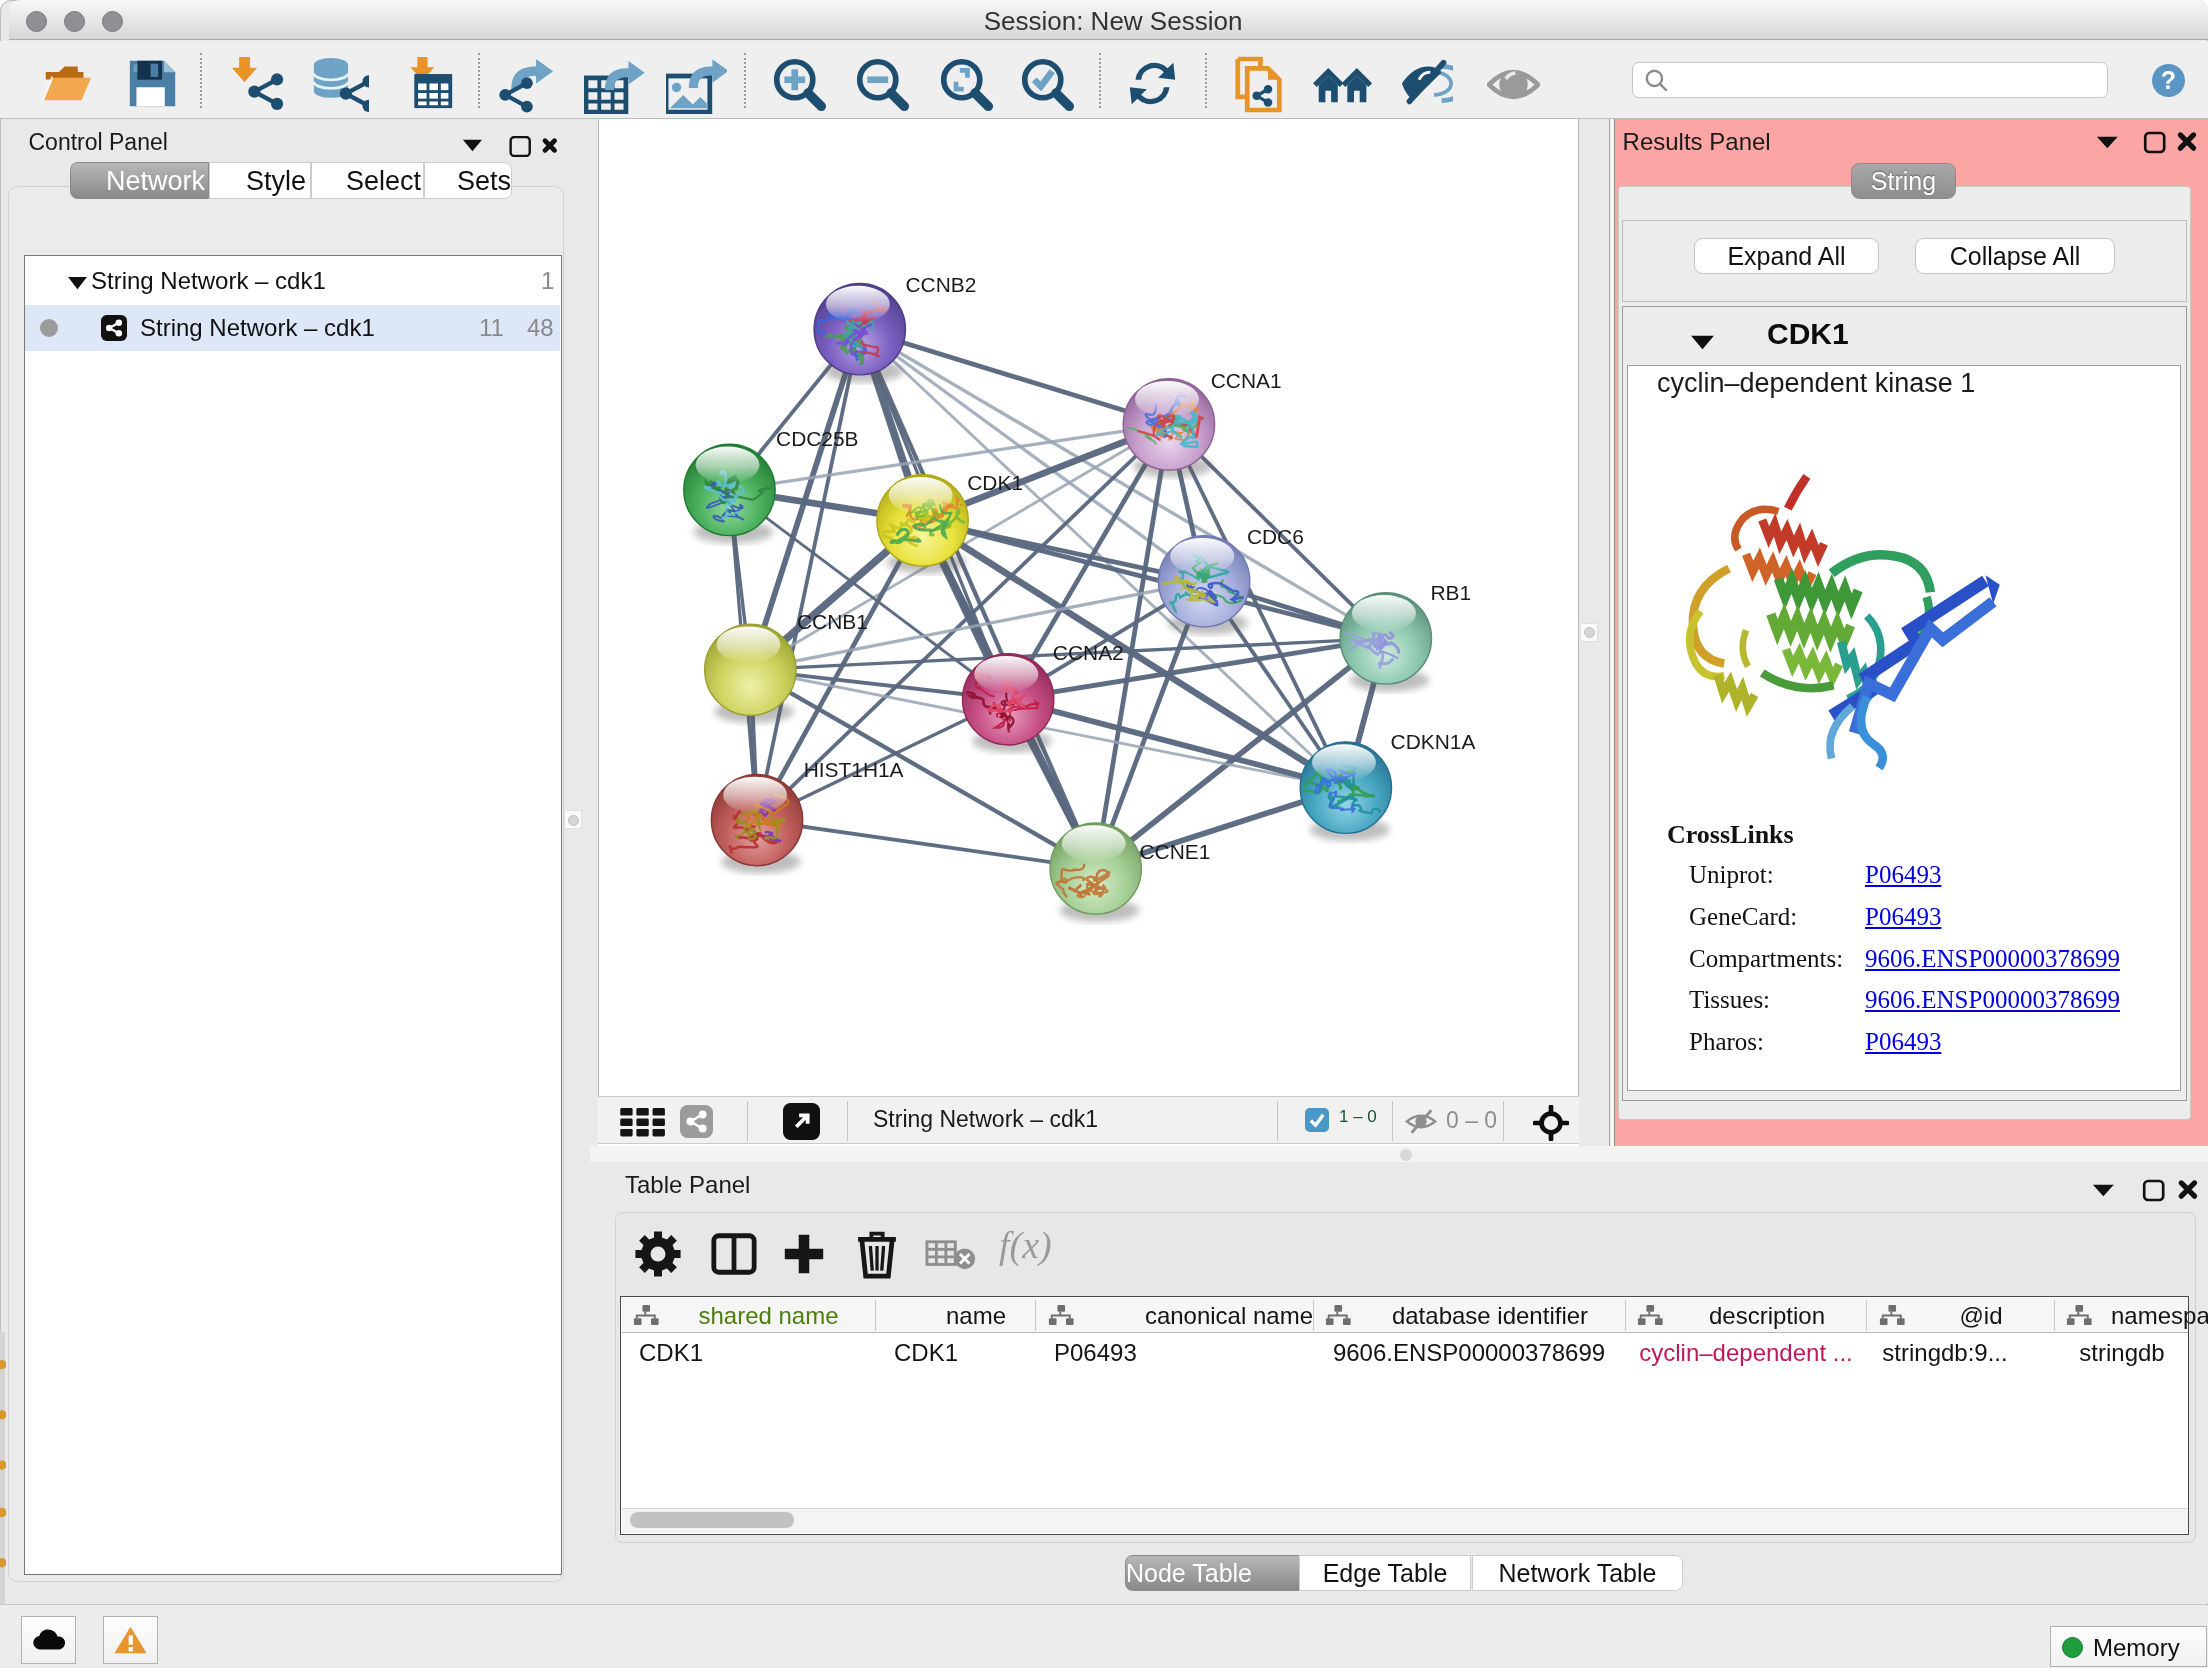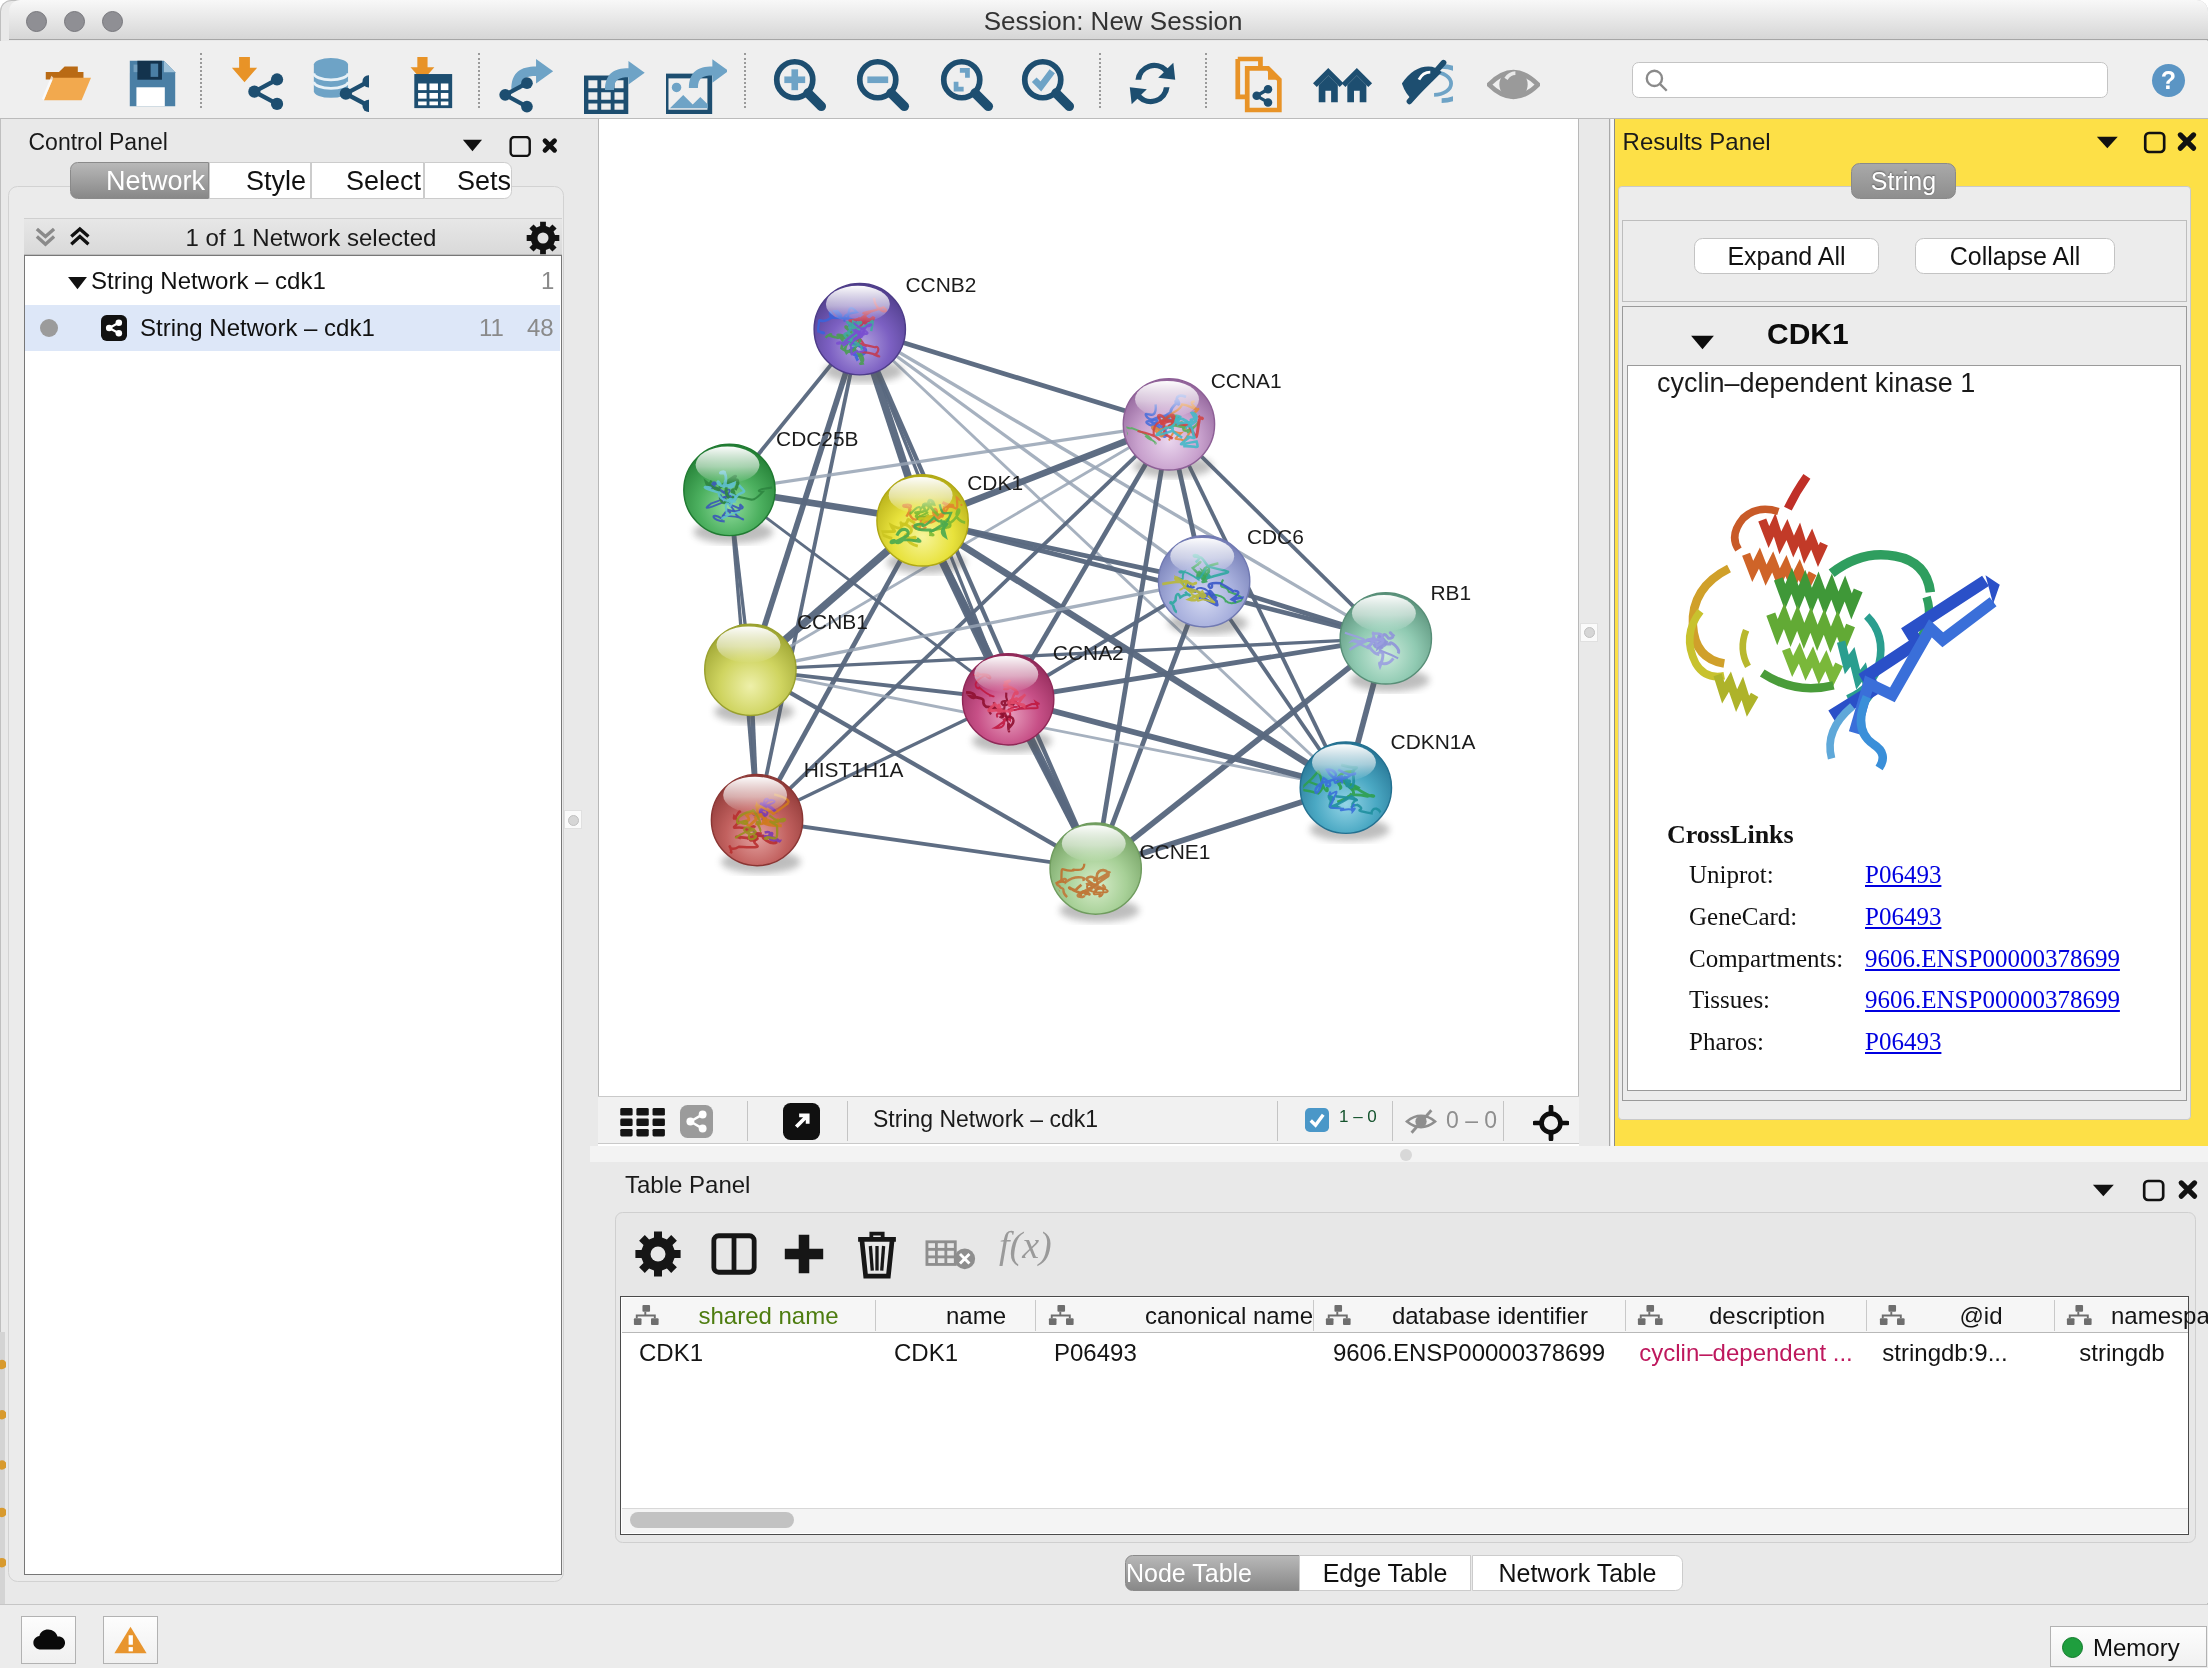--- a/index.html
+++ b/index.html
@@ -20,21 +20,21 @@
 .tab { height:37px; font-size:27px; text-align:center; background:#fff; border:1px solid #ccc; color:#111;padding-left:32px; }
 .tabsel { background:linear-gradient(#b8b8b8,#888); color:#fff; border-color:#8a8a8a; }
 
 #cp-box { left:7.6px; top:67px; width:556px; height:1396px; background:#ebebeb; border:1px solid #d2d2d2; border-radius:9.5px; }
 #cp-bar { left:24px; top:99px; width:538px; height:37px; background:linear-gradient(#e7e7e7,#d9d9d9); border-top:1px solid #cfcfcf; border-bottom:1px solid #bdbdbd; }
 #cp-list { left:24px; top:136px; width:538px; height:1320px; background:#fff; border:1.9px solid #777; }
 
 #netpanel { left:598px; top:119px; width:981px; height:1034px; background:#fff; border-left:1px solid #b8b8b8; border-right:1px solid #b8b8b8; }
 #nettools { left:598px; top:1096px; width:981px; height:48px; background:#f1f1f1; border-top:1px solid #c9c9c9; border-bottom:1px solid #c9c9c9; }
 
-#rpanel { left:1614px; top:119px; width:594px; height:1027px; background:#fde047; border-left:1px solid #8a8a8a; box-shadow:-3.8px 0 0 #f8f8f8, -4.8px 0 0 #9a9a9a; }
+#rpanel { left:1614px; top:119px; width:594px; height:1027px; background:#fca5a5; border-left:1px solid #8a8a8a; box-shadow:-3.8px 0 0 #f8f8f8, -4.8px 0 0 #9a9a9a; }
 
 #tpanel { left:590px; top:1162px; width:1619px; height:441px; background:#e9e9e9; }
 #tp-box { left:25px; top:50px; width:1581px; height:331px; background:#e7e7e7; border:1px solid #cfcfcf; border-radius:7.6px; }
 
 #statusbar { left:0px; top:1604px; width:2208px; height:65px; background:#ececec; border-top:1px solid #c6c6c6; }
 .sbtn { top:11.4px; width:55px; height:48px; background:linear-gradient(#fdfdfd,#f0f0f0); border:1px solid #b2b2b2; }
 </style>
 </head>
 <body>
 <div id="win">
@@ -227,37 +227,20 @@
     <svg class="abs" style="left:461px;top:17px" width="105" height="21" viewBox="0 0 110 22">
       <path d="M2 4 L22 4 L12 16 Z" fill="#111"></path>
       <rect x="52" y="1" width="20" height="20" rx="4" fill="none" stroke="#111" stroke-width="2.5"></rect>
       <path d="M88 2 L98 12 M98 2 L88 12" stroke="#111" stroke-width="5" stroke-linecap="round" transform="translate(0,3)"></path>
     </svg>
     <div id="cp-box" class="abs"></div>
     <div class="tab tabsel abs" style="left:70px;top:43px;width:139px;border-radius:7.6px 0 0 7.6px;line-height:37px">Network</div>
     <div class="tab abs" style="left:209px;top:43px;width:102px;line-height:37px">Style</div>
     <div class="tab abs" style="left:311px;top:43px;width:113px;line-height:37px">Select</div>
     <div class="tab abs" style="left:424px;top:43px;width:88px;border-radius:0 7.6px 7.6px 0;line-height:37px">Sets</div>
-    <div id="cp-bar" class="abs">
-      <svg class="abs" style="left:9.5px;top:5.7px" width="86" height="27" viewBox="0 0 90 28">
-        <g stroke="#8a8a8a" stroke-width="3.5" fill="none">
-            <path d="M3 4 L12 12 L21 4"></path>
-            <path d="M3 12 L12 20 L21 12"></path>
-          </g>
-        <g stroke="#111" stroke-width="3.5" fill="none">
-            <path d="M39 12 L48 4 L57 12"></path>
-            <path d="M39 20 L48 12 L57 20"></path>
-          </g>
-      </svg>
-      <div class="abs" style="left:18px;width:538px;text-align:center;top:4.8px;font-size:24px;color:#1a1a1a">1 of 1 Network selected</div>
-      <svg class="abs" style="left:502px;top:1.9px" width="34" height="34" viewBox="0 0 40 40">
-          <path d="M39.2 16.6 L39.2 23.4 L34.1 23.4 L32.4 27.6 L36.0 31.1 L31.1 36.0 L27.6 32.4 L23.4 34.1 L23.4 39.2 L16.6 39.2 L16.6 34.1 L12.4 32.4 L8.9 36.0 L4.0 31.1 L7.6 27.6 L5.9 23.4 L0.8 23.4 L0.8 16.6 L5.9 16.6 L7.6 12.4 L4.0 8.9 L8.9 4.0 L12.4 7.6 L16.6 5.9 L16.6 0.8 L23.4 0.8 L23.4 5.9 L27.6 7.6 L31.1 4.0 L36.0 8.9 L32.4 12.4 L34.1 16.6 Z" fill="#111"></path>
-          <circle cx="20" cy="20" r="6.5" fill="#e0e0e0"></circle>
-        </svg>
-    </div>
     <div id="cp-list" class="abs">
       <div class="abs" style="left:0;top:7.6px;width:535px;height:40px">
         <svg class="abs" style="left:41px;top:11.4px" width="23" height="17" viewBox="0 0 24 18">
             <path d="M2 2 L22 2 L12 15 Z" fill="#111"></path>
           </svg>
         <div class="abs" style="left:66px;top:3.8px;font-size:24px;color:#111">String Network – cdk1</div>
         <div class="abs" style="left:516px;top:3.8px;font-size:24px;color:#8a8a8a">1</div>
       </div>
       <div class="abs" style="left:0;top:49px;width:535px;height:46px;background:#dde7f8">
         <div class="abs" style="left:15px;top:14.3px;width:18px;height:18px;border-radius:50%;background:#9b9b9b"></div>

